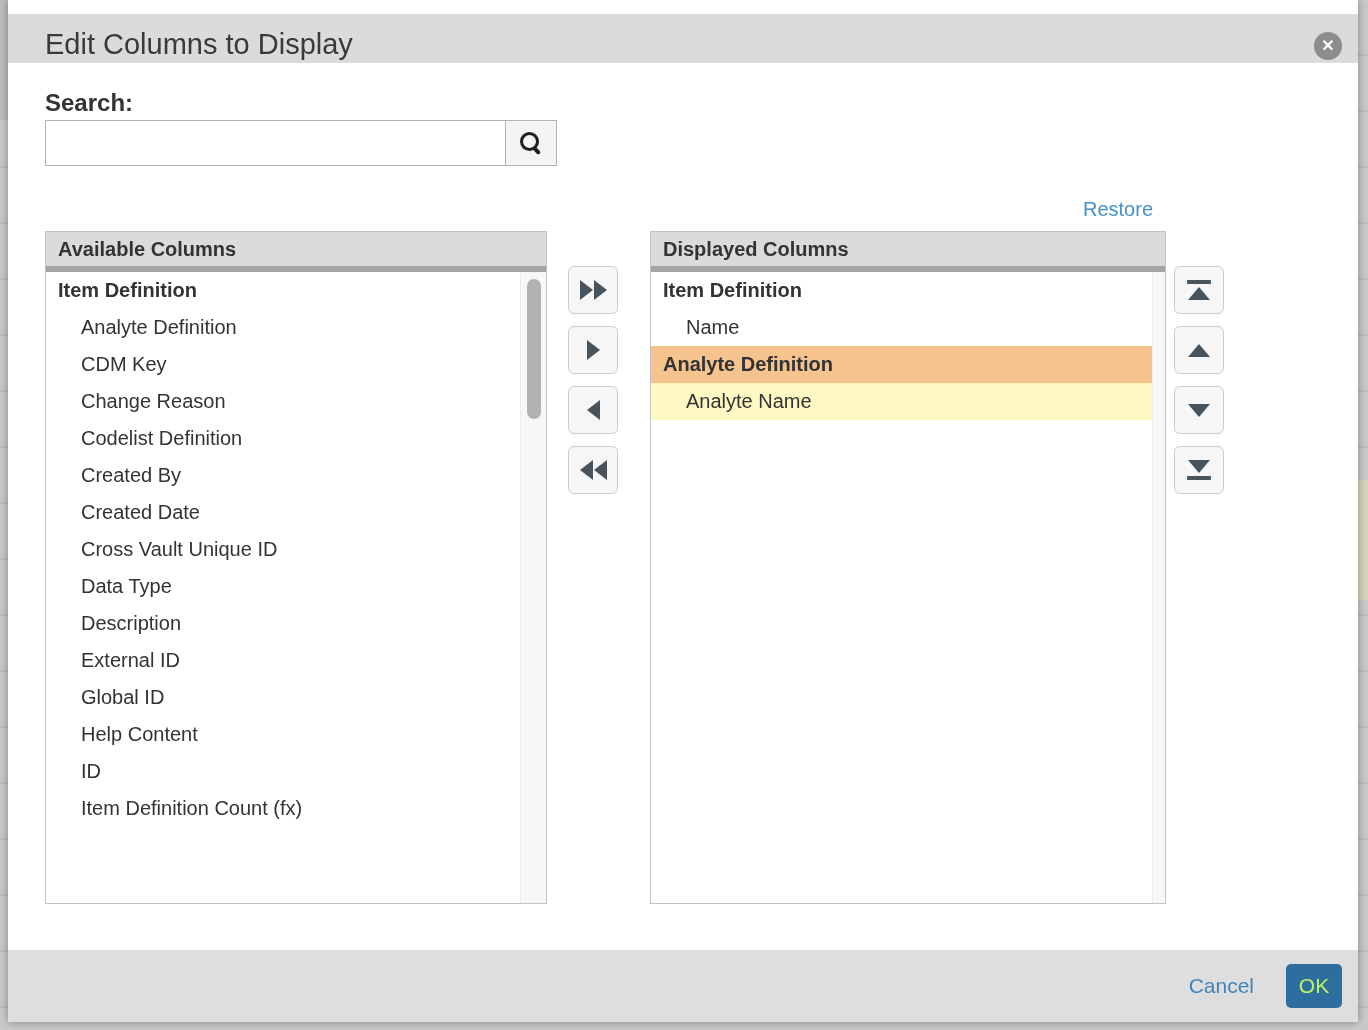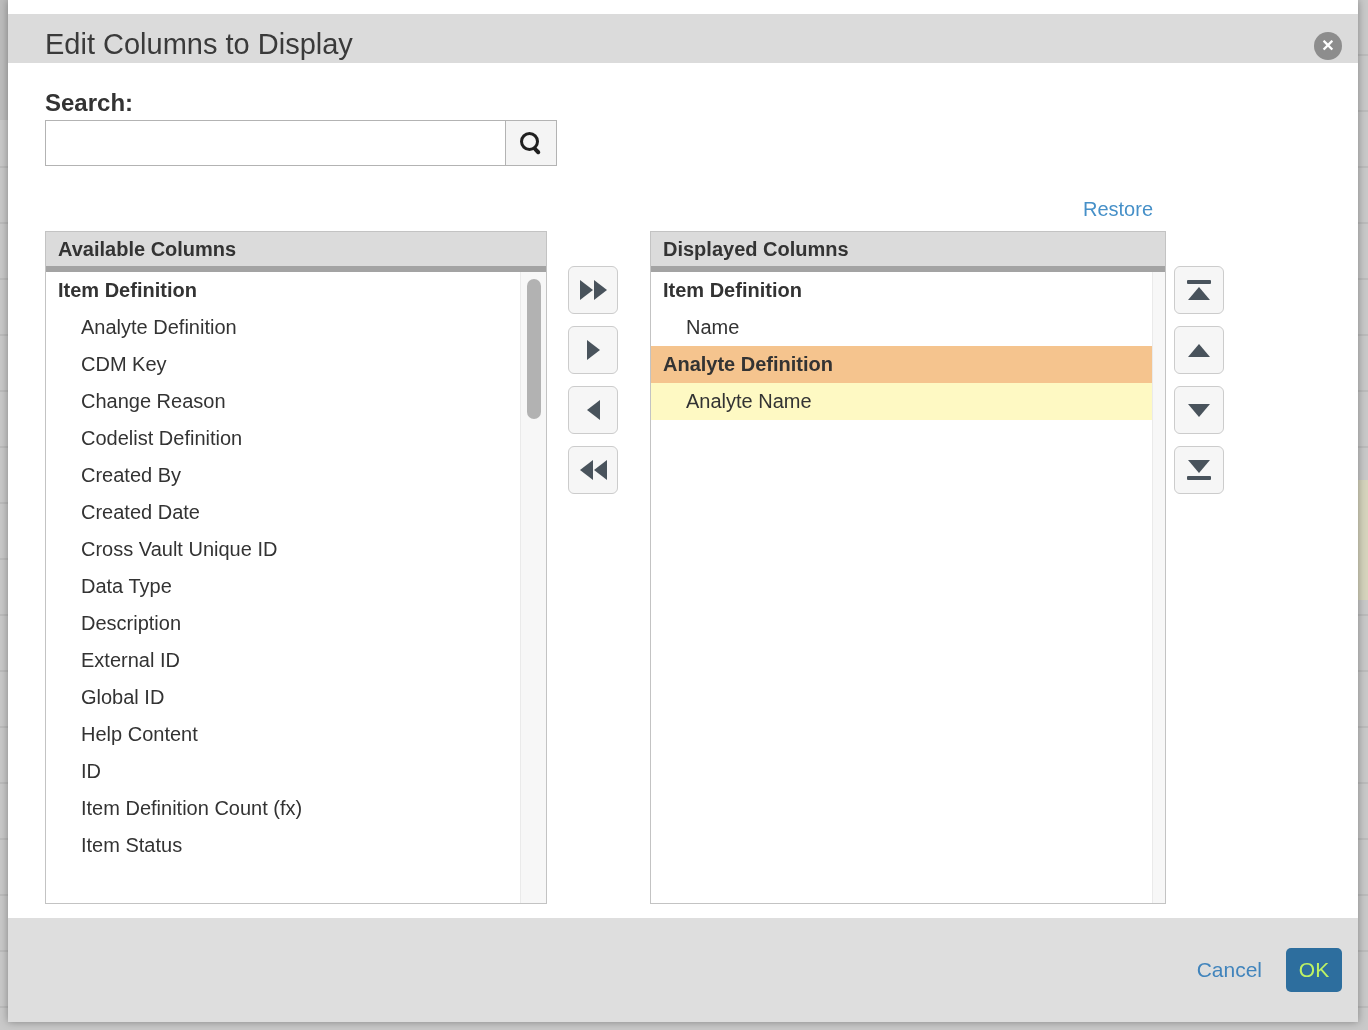--- a/index.html
+++ b/index.html
@@ -120,22 +120,22 @@
   .tri-left  { width:0; height:0; border-top:10px solid transparent; border-bottom:10px solid transparent; border-right:13px solid #49535c; }
   .tri-up    { width:0; height:0; border-left:11px solid transparent; border-right:11px solid transparent; border-bottom:13px solid #49535c; }
   .tri-down  { width:0; height:0; border-left:11px solid transparent; border-right:11px solid transparent; border-top:13px solid #49535c; }
   .dbl { display:flex; }
   .dbl > :last-child { margin-left:1px; }
   .stack { display:flex; flex-direction:column; align-items:center; gap:3px; }
   .bar { width:24px; height:4px; background:#49535c; border-radius:1px; }
 
   
   .modal-footer {
-    position:absolute; left:0; right:0; bottom:0; height:104px; background:#dedede;
-    display:flex; align-items:center; justify-content:flex-end; gap:24px; padding-right:16px;
+    position:absolute; left:0; right:0; bottom:0; height:72px; background:#dedede;
+    display:flex; align-items:center; justify-content:flex-end; gap:32px; padding-right:16px;
   }
   .cancel-link { font-size:21px; color:#4184bc; text-decoration:none; cursor:pointer; }
   .ok-btn {
     min-width:56px; height:44px; padding:0 12px; border:none; border-radius:5px;
     background:#2d6e9e; color:#bef264; font-size:21px; cursor:pointer;
     font-family:"Liberation Sans", sans-serif;
   }
 </style>
 </head>
 <body>
@@ -175,21 +175,20 @@
           <div class="row">Created By</div>
           <div class="row">Created Date</div>
           <div class="row">Cross Vault Unique ID</div>
           <div class="row">Data Type</div>
           <div class="row">Description</div>
           <div class="row">External ID</div>
           <div class="row">Global ID</div>
           <div class="row">Help Content</div>
           <div class="row">ID</div>
           <div class="row">Item Definition Count (fx)</div>
-          <div class="row">Item Status</div>
         </div>
       <div class="scroll-track">
         <div class="scroll-thumb"></div>
       </div>
     </div>
 
     <div class="panel panel-right">
       <div class="panel-header">Displayed Columns</div>
       <div class="list">
           <div class="row group">Item Definition</div>

